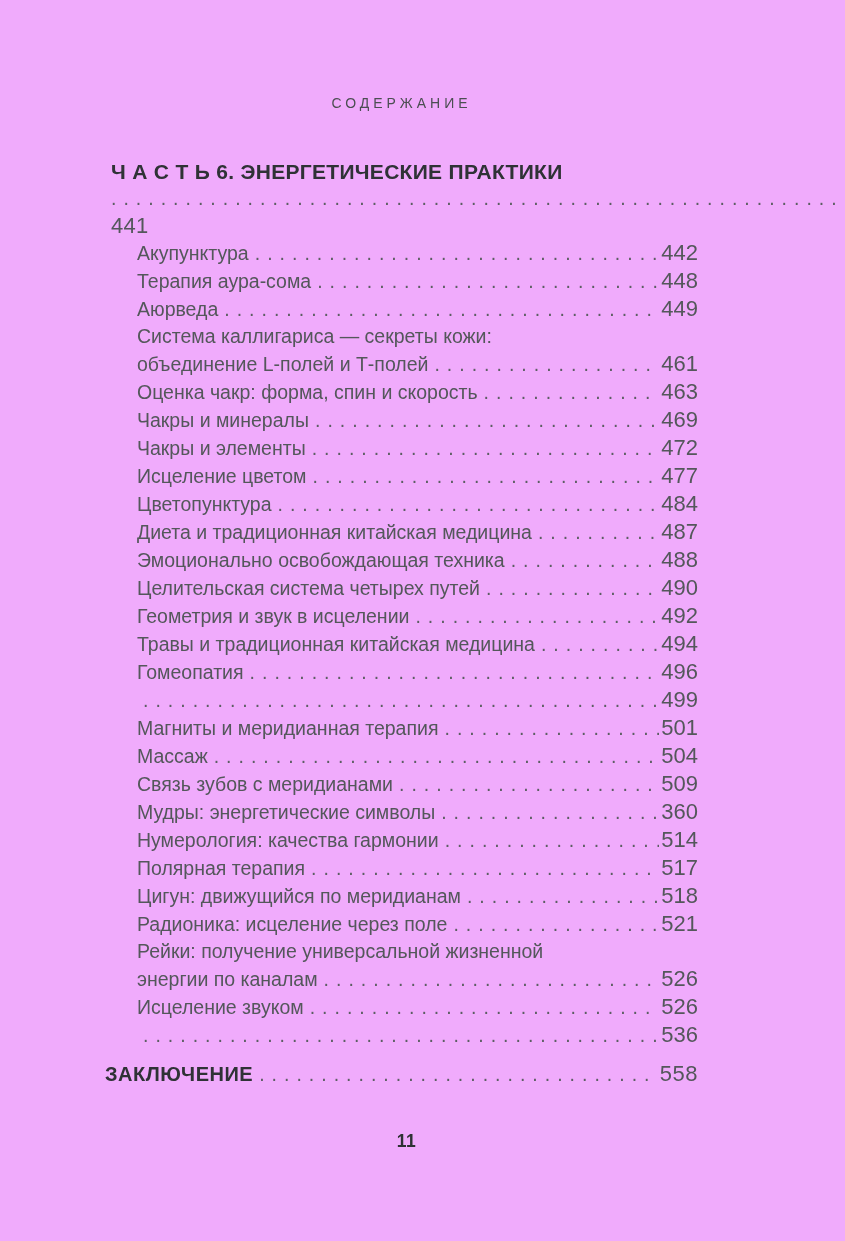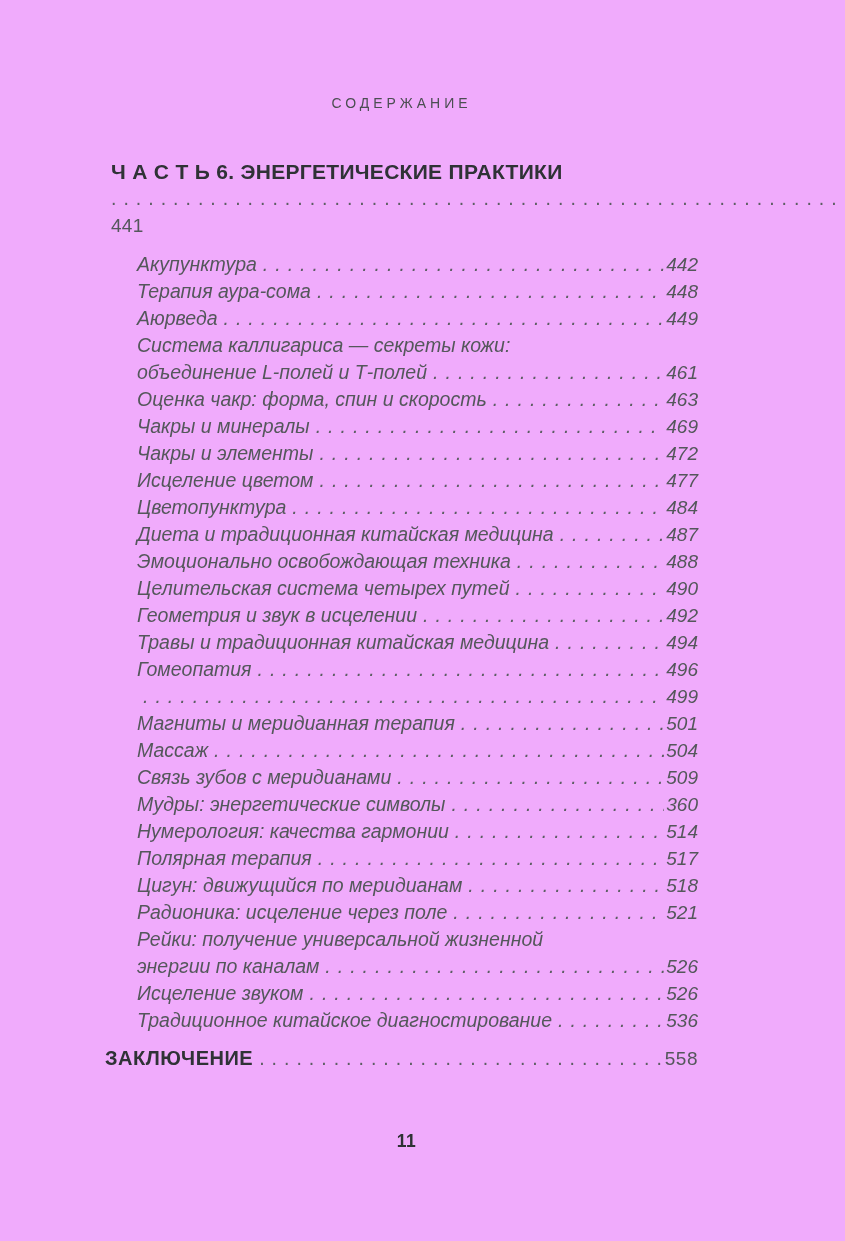--- a/index.html
+++ b/index.html
@@ -26,25 +26,25 @@
   .row .t{white-space:nowrap;}
   .leader{
     flex:1 1 auto;overflow:hidden;white-space:nowrap;
     margin:0 2px 0 6px;color:#5b5e62;
     font-weight:300;font-size:19.5px;
   }
   .leader::before{
     content:"..........................................................................................";
     letter-spacing:7px;
   }
-  .num{white-space:nowrap;font-weight:300;color:#54575b;font-size:19px;}
+  .num{white-space:nowrap;font-weight:300;color:#54575b;font-size:22px;}
   .part{
     font-weight:bold;color:#2f3236;font-size:21px;letter-spacing:0.3px;flex-direction:column;
   }
-  .entries{margin-top:12px;padding-left:32px;font-style:italic;}
+  .entries{padding-left:32px;}
   .conclusion{
     margin-top:11px;
     font-weight:bold;color:#2f3236;font-size:20px;letter-spacing:0.5px;
   }
   .folio{
     position:absolute;top:1131px;left:110px;width:593px;
     text-align:center;
     font-weight:bold;font-size:17.5px;color:#2e3134;
     letter-spacing:0.5px;
   }
@@ -194,21 +194,20 @@
           <span class="t">энергии по каналам</span>
           <span class="leader"></span>
           <span class="num">526</span>
         </div>
         <div class="row entry">
           <span class="t">Исцеление звуком</span>
           <span class="leader"></span>
           <span class="num">526</span>
         </div>
         <div class="row entry">
-          <span class="t">Традиционное китайское диагностирование</span>
           <span class="leader"></span>
           <span class="num">536</span>
         </div>
       </div>
 
     <div class="row conclusion">
       <span class="t">ЗАКЛЮЧЕНИЕ</span>
       <span class="leader"></span>
       <span class="num">558</span>
     </div>

